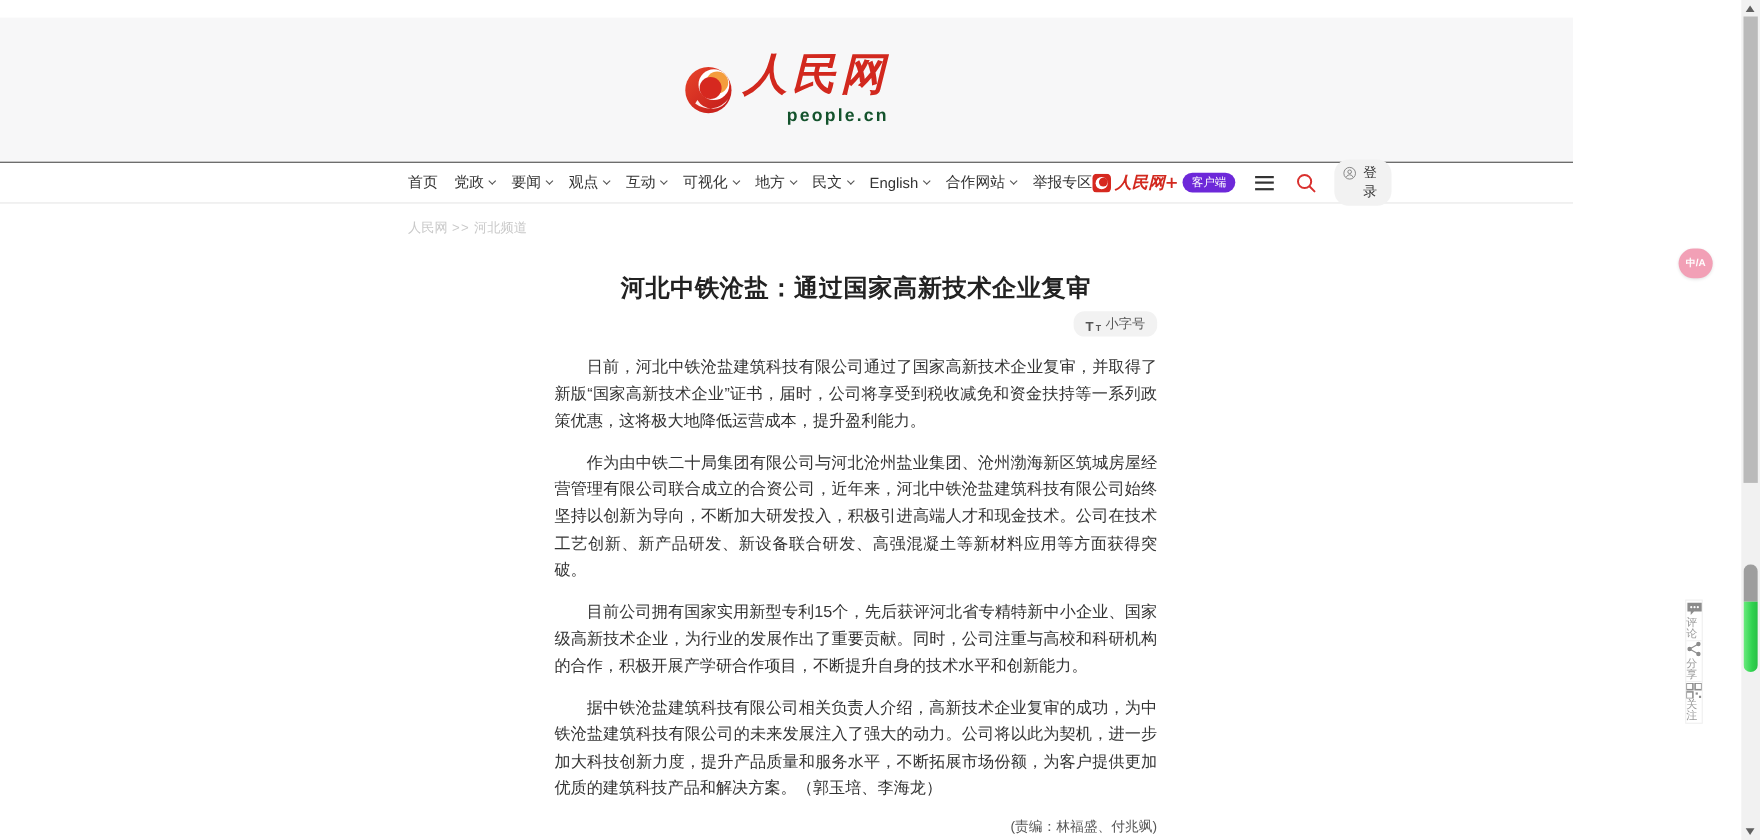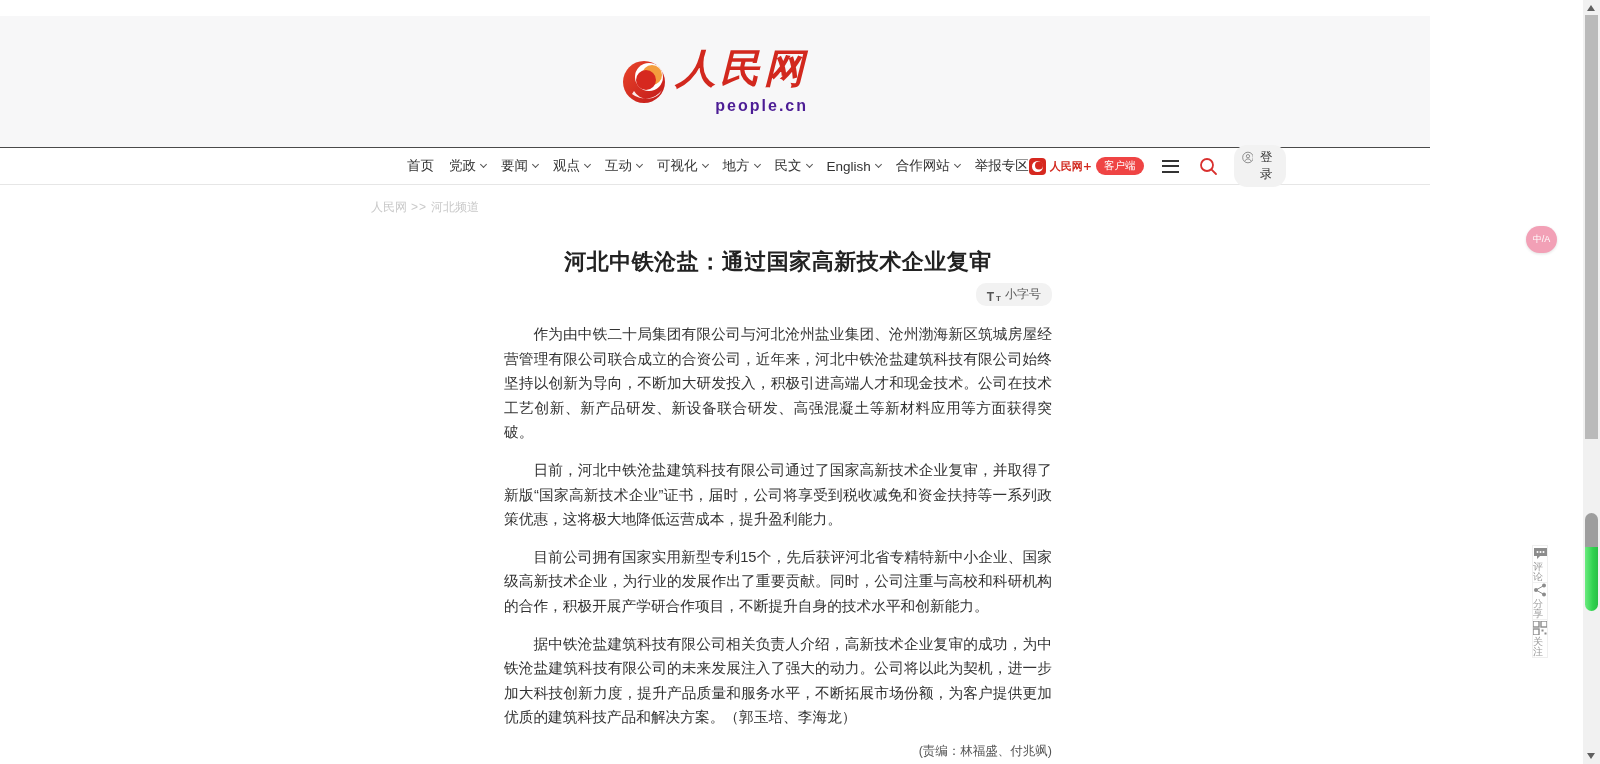--- a/index.html
+++ b/index.html
@@ -7,34 +7,34 @@
     font-family:"Liberation Sans","DejaVu Sans",sans-serif; }
   .viewport { position:relative; width:1600px; height:764px; background:#fff; }
   .page { position:absolute; left:0; top:16px; width:1430px; height:764px; background:#fff; }
 
   
   .site-header { height:131px; background:#f7f7f8; display:flex; align-items:center; justify-content:center; }
   .logo { display:flex; align-items:center; gap:10px; cursor:pointer; }
   .logo-text { display:flex; flex-direction:column; align-items:flex-end; }
   .logo-cn { font-family:"DejaVu Serif","Liberation Serif",serif; font-weight:bold; font-style:italic;
     font-size:40px; line-height:38px; color:#d2281e; letter-spacing:4px; }
-  .logo-en { font-size:16px; font-weight:bold; color:#4c1d95; letter-spacing:2px; margin-top:10px; }
-
-  
-  .main-nav { height:38px; background:#fff; border-top:1px solid #4a4a4a; border-bottom:1px solid #e6e6e6;padding-left:36px; }
+  .logo-en { font-size:16px; font-weight:bold; color:#14532d; letter-spacing:2px; margin-top:10px; }
+
+  
+  .main-nav { height:38px; background:#fff; border-top:1px solid #4a4a4a; border-bottom:1px solid #e6e6e6; }
   .nav-inner { width:772px; margin-left:371px; height:100%; display:flex; align-items:center; justify-content:space-between; }
   .nav-links { display:flex; align-items:center; gap:15px; }
   .nav-item { display:flex; align-items:center; font-size:13.5px; color:#333; text-decoration:none; cursor:pointer; white-space:nowrap; }
   .chev { display:inline-block; width:5px; height:5px; border-right:1.2px solid #555; border-bottom:1.2px solid #555;
     transform:rotate(45deg); margin-left:5px; margin-top:-3px; }
   .nav-right { display:flex; align-items:center; gap:14px; }
   .app-badge { display:flex; align-items:center; gap:4px; cursor:pointer; }
-  .badge-brand { font-family:"DejaVu Serif","Liberation Serif",serif; font-weight:bold;
-    font-size:11px; color:#d2281e; white-space:nowrap; }
-  .badge-pill { background:#ef4444; color:#fff; font-size:10.5px; padding:2px 8px; border-radius:9px; white-space:nowrap; }
+  .badge-brand { font-family:"DejaVu Serif","Liberation Serif",serif; font-style:italic; font-weight:bold;
+    font-size:15px; color:#d2281e; white-space:nowrap; }
+  .badge-pill { background:#6d28d9; color:#fff; font-size:10.5px; padding:2px 8px; border-radius:9px; white-space:nowrap; }
   .hamburger { display:flex; flex-direction:column; gap:3.5px; cursor:pointer; padding:4px; }
   .hamburger span { display:block; width:17px; height:2px; background:#333; }
   .search-btn { cursor:pointer; display:flex; align-items:center; padding:2px; }
   .login-btn { display:flex; gap:4px; background:#f2f2f2; border:none; border-radius:13px;
     padding:4px 11px 4px 8px; font-size:12.5px; color:#333; cursor:pointer; }
 
   
   .content { background:#fff; }
   .breadcrumb { margin:14px 0 0 371px; font-size:12px; color:#c9c9c9; }
   .breadcrumb a { color:#c9c9c9; text-decoration:none; cursor:pointer; }
@@ -59,21 +59,21 @@
   .float-panel { position:absolute; right:52px; top:545px; width:16px; background:#fff; border:1px solid #efefef; }
   .fp-item { height:37px; display:flex; flex-direction:column; align-items:center; justify-content:center; gap:2px;
     border-bottom:1px solid #f0f0f0; cursor:pointer; }
   .fp-item:last-child { border-bottom:none;justify-content:center; }
   .fp-item span { font-size:10px; color:#9a9a9a; line-height:10px; }
 
   
   .translate-btn { position:absolute; right:43px; top:226px; width:31px; height:27px; background:#f2a0b6;
     border-radius:14px; display:flex; align-items:center; justify-content:center; cursor:pointer;
     box-shadow:0 1px 3px rgba(0,0,0,0.12); }
-  .translate-btn span { color:#fff; font-size:9px; font-weight:normal; letter-spacing:0; }
+  .translate-btn span { color:#fff; font-size:9px; font-weight:bold; letter-spacing:0; }
 
   
   .scrollbar { position:absolute; right:0; top:0; width:17px; height:764px; background:#f1f1f1; }
   .sb-arrow { position:absolute; left:4px; width:0; height:0; border-left:4.5px solid transparent; border-right:4.5px solid transparent; }
   .sb-arrow.up { top:5px; border-bottom:6px solid #606060; }
   .sb-arrow.down { bottom:5px; border-top:6px solid #606060; }
   .sb-thumb { position:absolute; left:2px; top:15px; width:13px; height:424px; background:#bababa; }
   .sb-widget { position:absolute; left:2px; top:513px; width:13px; height:98px; border-radius:7px; overflow:hidden;
     display:flex; flex-direction:column; }
   .sb-w-top { height:34px; background:#9e9e9e; }
@@ -197,22 +197,22 @@
 
         <div class="toolbar-row">
           <button class="fontsize-btn">
             <span class="t-big">T</span>
               <span class="t-small">T</span>
             <span>小字号</span>
           </button>
         </div>
 
         <div class="body-text">
+          <p>日前，河北中铁沧盐建筑科技有限公司通过了国家高新技术企业复审，并取得了新版“国家高新技术企业”证书，届时，公司将享受到税收减免和资金扶持等一系列政策优惠，这将极大地降低运营成本，提升盈利能力。</p>
           <p>作为由中铁二十局集团有限公司与河北沧州盐业集团、沧州渤海新区筑城房屋经营管理有限公司联合成立的合资公司，近年来，河北中铁沧盐建筑科技有限公司始终坚持以创新为导向，不断加大研发投入，积极引进高端人才和现金技术。公司在技术工艺创新、新产品研发、新设备联合研发、高强混凝土等新材料应用等方面获得突破。</p>
-          <p>日前，河北中铁沧盐建筑科技有限公司通过了国家高新技术企业复审，并取得了新版“国家高新技术企业”证书，届时，公司将享受到税收减免和资金扶持等一系列政策优惠，这将极大地降低运营成本，提升盈利能力。</p>
           <p>目前公司拥有国家实用新型专利15个，先后获评河北省专精特新中小企业、国家级高新技术企业，为行业的发展作出了重要贡献。同时，公司注重与高校和科研机构的合作，积极开展产学研合作项目，不断提升自身的技术水平和创新能力。</p>
           <p>据中铁沧盐建筑科技有限公司相关负责人介绍，高新技术企业复审的成功，为中铁沧盐建筑科技有限公司的未来发展注入了强大的动力。公司将以此为契机，进一步加大科技创新力度，提升产品质量和服务水平，不断拓展市场份额，为客户提供更加优质的建筑科技产品和解决方案。（郭玉培、李海龙）</p>
         </div>
 
         <div class="credit">(责编：林福盛、付兆飒)</div>
       </article>
     </main>
   </div>
 
   <aside class="float-panel">

